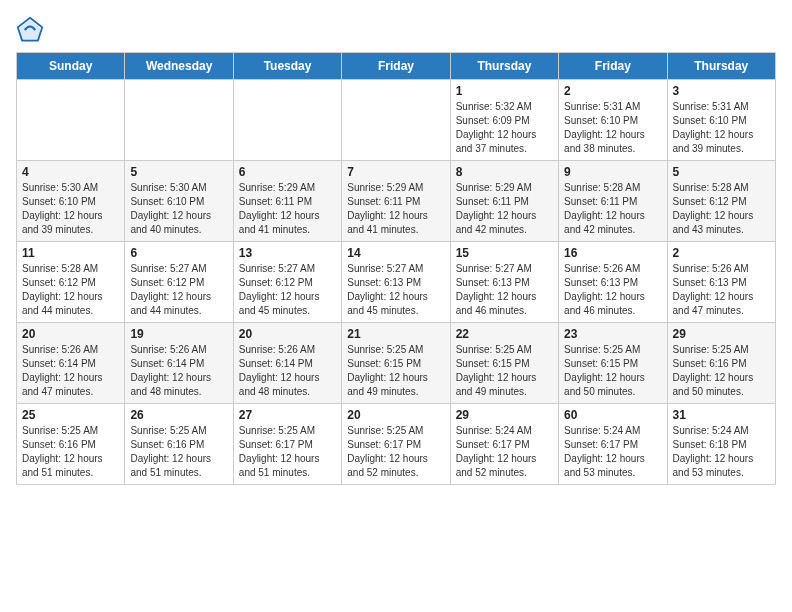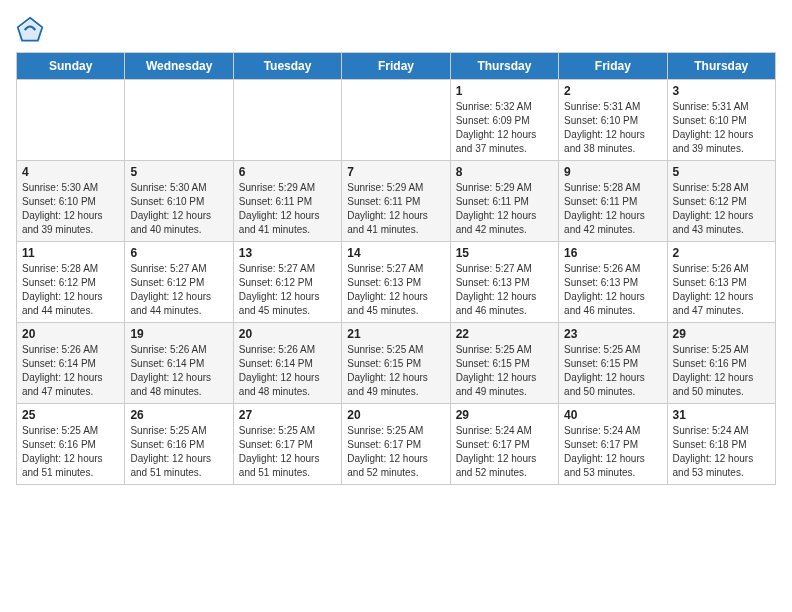--- a/index.html
+++ b/index.html
@@ -250,21 +250,21 @@
         </td>
         <td>
           <span class="day-number">20</span>
           <div class="day-info">Sunrise: 5:25 AM<br>Sunset: 6:17 PM<br>Daylight: 12 hours<br>and 52 minutes.</div>
         </td>
         <td>
           <span class="day-number">29</span>
           <div class="day-info">Sunrise: 5:24 AM<br>Sunset: 6:17 PM<br>Daylight: 12 hours<br>and 52 minutes.</div>
         </td>
         <td>
-          <span class="day-number">40</span>
+          <span class="day-number">60</span>
           <div class="day-info">Sunrise: 5:24 AM<br>Sunset: 6:17 PM<br>Daylight: 12 hours<br>and 53 minutes.</div>
         </td>
         <td>
           <span class="day-number">31</span>
           <div class="day-info">Sunrise: 5:24 AM<br>Sunset: 6:18 PM<br>Daylight: 12 hours<br>and 53 minutes.</div>
         </td>
       </tr>
     </tbody>
 </table>
 

